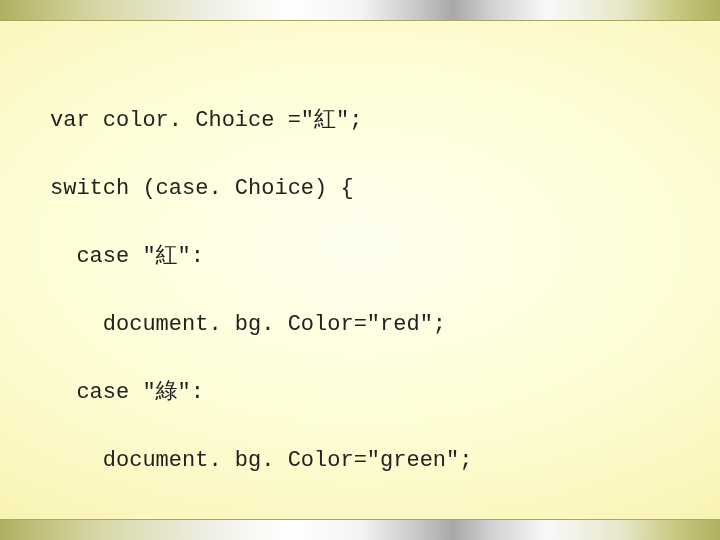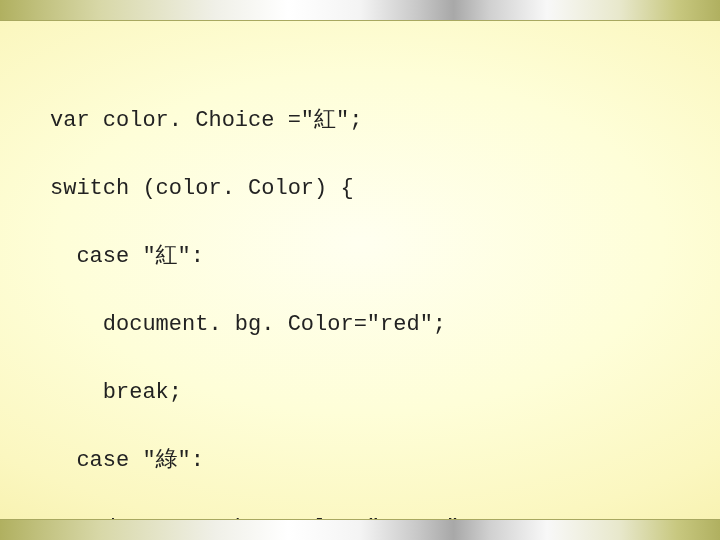--- a/index.html
+++ b/index.html
@@ -53,24 +53,23 @@
   .i2 { padding-left: 4ch; }
 </style>
 </head>
 <body>
 
 <div class="slide">
   <div class="top-band"></div>
 
   <div class="code">
 <div>var color. Choice ="紅";</div>
-<div>switch (color. Color) {</div>
+<div>switch (case. Choice) {</div>
 <div class="i1">case "紅":</div>
 <div class="i2">document. bg. Color="red";</div>
-<div class="i2">break;</div>
 <div class="i1">case "綠":</div>
 <div class="i2">document. bg. Color="green";</div>
 
 
 
 
 
   </div>
 
   <div class="bottom-band"></div>

